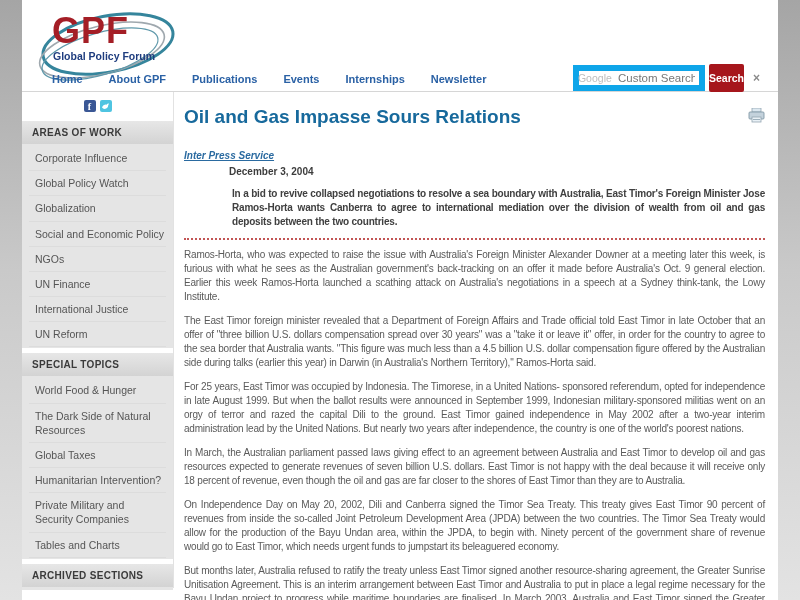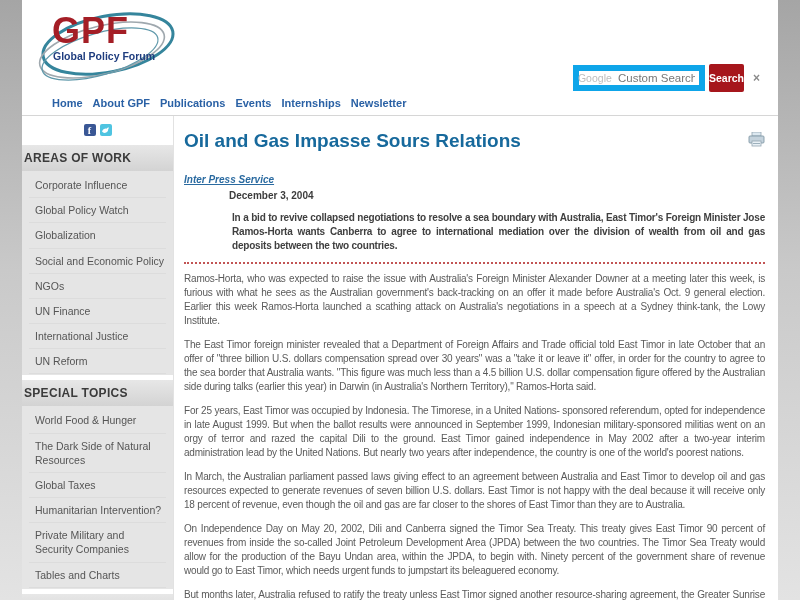--- a/index.html
+++ b/index.html
@@ -7,21 +7,21 @@
   body {
     font-family:"Liberation Sans", sans-serif;
     background:linear-gradient(180deg,#a5a5a5 0%, #c9c9c9 45%, #e3e3e3 100%);
     position:relative;
   }
   .page {
     position:absolute; left:22px; top:0; width:756px; height:600px;
     background:#ffffff;
   }
   
-  .header { position:relative; height:116px; border-bottom:1px solid #d6d6d6; }
+  .header { position:relative; height:92px; border-bottom:1px solid #d6d6d6; }
   .logo { position:absolute; left:8px; top:4px; width:160px; height:80px; cursor:pointer; }
   .logo-swoosh { position:absolute; left:0; top:0; }
   .logo-acronym {
     position:absolute; left:22px; top:6px;
     font-size:36px; font-weight:bold; letter-spacing:1px; color:#a41e26;
   }
   .logo-name {
     position:absolute; left:23px; top:46px;
     font-size:10.5px; font-weight:bold; color:#1e3c7e;
   }
@@ -36,43 +36,43 @@
   .google-label {
     position:absolute; left:5px; top:7px; font-size:10.5px; color:#bdbdbd; pointer-events:none;
   }
   .search-button {
     height:28px; margin-left:4px; padding:0 0;
     background:#a6161c; color:#fff; border:none; border-radius:2px;
     font-family:"Liberation Sans", sans-serif; font-size:10.5px; font-weight:bold; cursor:pointer;
   }
   .search-close { margin-left:9px; color:#8a8a8a; font-size:12px; font-weight:bold; cursor:pointer; }
   .nav {
-    position:absolute; left:30px; bottom:6px; display:flex; gap:10px;
+    position:absolute; left:30px; bottom:6px; display:flex; gap:26px;
   }
   .nav-link {
     font-size:11px; font-weight:bold; color:#2a61a5; text-decoration:none; cursor:pointer;
   }
   
   .content { display:flex; height:496px; }
   .sidebar { width:152px; flex:none; border-right:1px solid #e2e2e2; }
   .social-row { height:24px; display:flex; justify-content:center; align-items:center; gap:4px; padding-top:4px; }
   .icon-fb {
     width:12px; height:12px; background:#3a5795; border-radius:2px; cursor:pointer;
     color:#fff; font-size:10px; font-weight:bold; text-align:center; line-height:13px;
     font-family:"Liberation Serif", serif;
   }
   .icon-tw {
     width:12px; height:12px; background:#4fc4e1; border-radius:2px; cursor:pointer;
     display:flex; align-items:center; justify-content:center;
   }
   .section-header {
     margin-top:5px;
     background:linear-gradient(#e7e7e7,#d3d3d3);
-    font-size:12px; font-weight:bold; color:#3b3b3b; letter-spacing:0.3px;
-    padding:6px 2px;
+    font-size:10px; font-weight:bold; color:#3b3b3b; letter-spacing:0.3px;
+    padding:6px 10px;
   }
   .section-items { background:#e5e5e5; padding:2px 0 1px; }
   .side-item {
     display:block; margin:0 7px; padding:5px 2px 5px 6px;
     font-size:10.5px; color:#555; line-height:1.35;
     border-bottom:1px solid #dcdcdc; text-decoration:none; cursor:pointer;
   }
   
   .main { flex:1; padding:14px 13px 0 10px; }
   .title-row { display:flex; justify-content:space-between; align-items:flex-start; margin-bottom:17px; }

